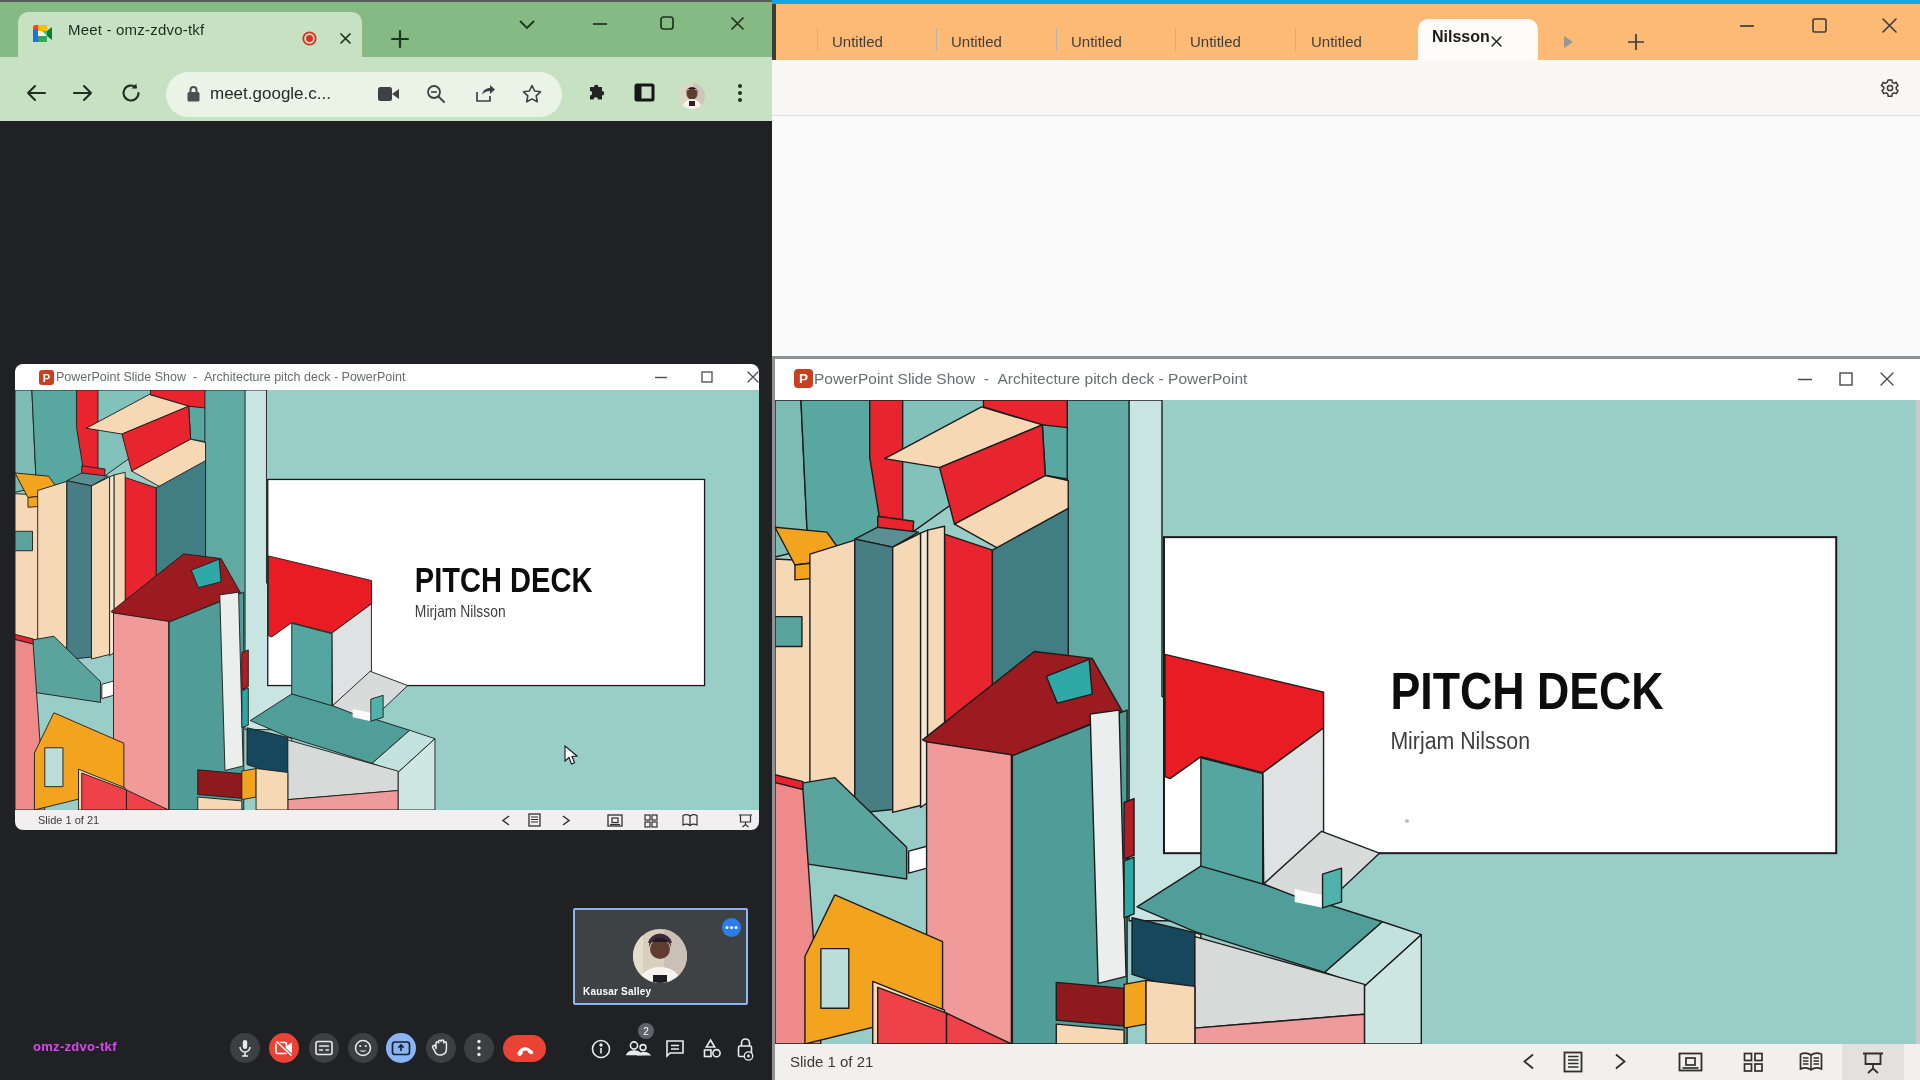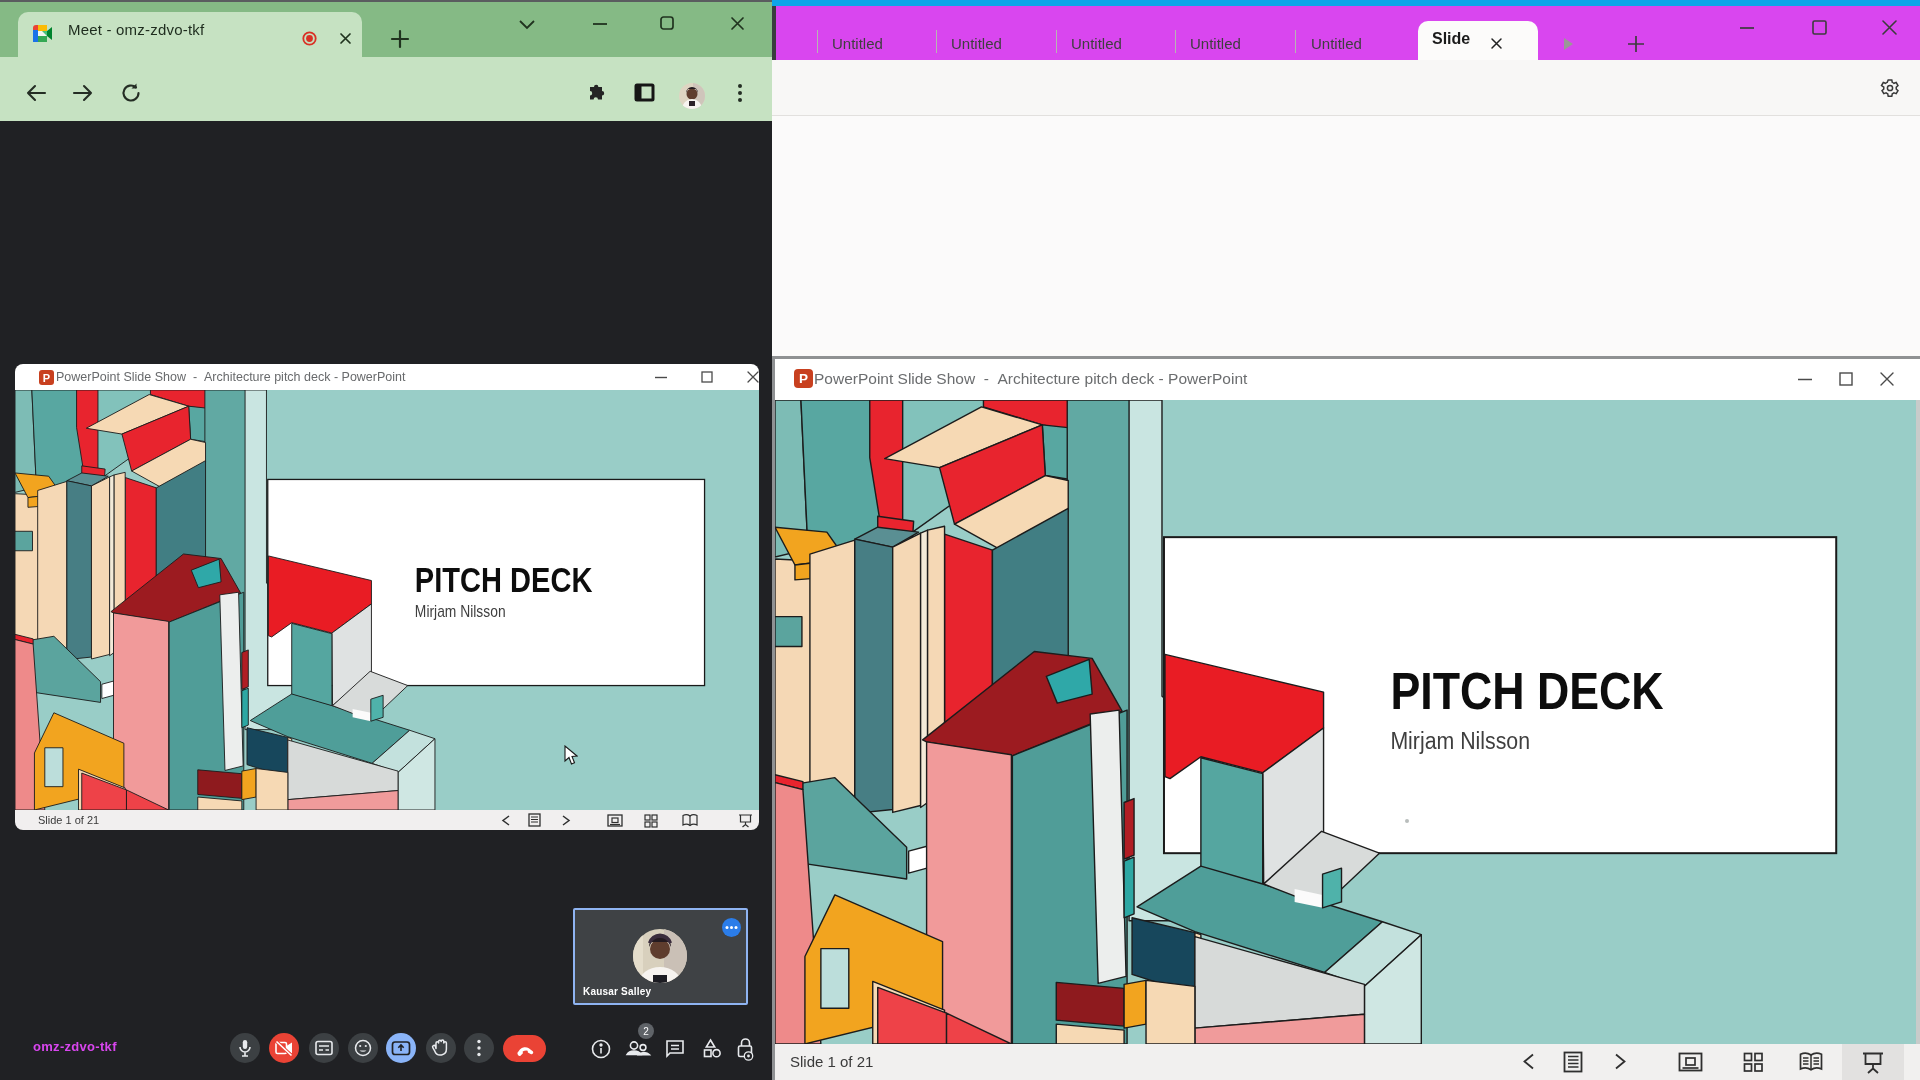--- a/index.html
+++ b/index.html
@@ -22,21 +22,21 @@
 #lppt .ttl{position:absolute;left:41px;top:6px;font-size:12.5px;color:#686a6c}
 #lppt .slide{position:absolute;left:0;top:26px;width:744px;height:420px;overflow:hidden}
 #lppt .sbar{position:absolute;left:0;top:446px;width:744px;height:20px;background:#f1efef;border-radius:0 0 8px 8px}
 #lppt .sl{position:absolute;left:23px;top:4px;font-size:11px;color:#3a3a3a}
 
 #self{position:absolute;left:573px;top:908px;width:175px;height:97px;background:#3f4245;border:2.5px solid #8fb4f2;border-radius:2px}
 #self .nm{position:absolute;left:8px;bottom:6px;font-size:10px;font-weight:bold;color:#fff;letter-spacing:.2px}
 #meetcode{position:absolute;left:33px;top:1039px;font-size:13px;font-weight:bold;color:#d946ef;letter-spacing:.3px}
 
 #rw{position:absolute;left:772px;top:0;width:1148px;height:1080px;background:#fbfafa}
-#rtabs{position:absolute;left:0;top:0;width:1148px;height:60px;background:#d946ef;border-top:6px solid #0ea5e9;box-sizing:border-box}
+#rtabs{position:absolute;left:0;top:0;width:1148px;height:60px;background:#fdba74;border-top:4px solid #0ea5e9;box-sizing:border-box}
 #rtabs .lbl{position:absolute;top:29px;font-size:15px;color:#3e3e3e}
 #rtabs .sep{position:absolute;top:24px;width:1px;height:23px;background:#b7b5b2}
 #ratab{position:absolute;left:646px;top:15px;width:120px;height:45px;background:#fcfbfa;border-radius:10px 10px 0 0}
 #ratab .t{position:absolute;left:14px;top:9px;font-size:16px;font-weight:bold;color:#1b1b1b}
 #rtoolbar{position:absolute;left:0;top:60px;width:1148px;height:56px;background:#f8f7f6;border-bottom:1px solid #e2e0de}
 
 #rppt{position:absolute;left:0px;top:356px;width:1148px;height:724px}
 #rppt .brd{position:absolute;left:0;top:0;width:1148px;height:3px;background:#8f9193}
 #rppt .brdl{position:absolute;left:0;top:0;width:3px;height:724px;background:#8f9193}
 #rppt .tbar{position:absolute;left:3px;top:3px;width:1145px;height:41px;background:#fff}
@@ -173,20 +173,43 @@
   <svg class="ic" style="left:25px;top:26px" width="22" height="20" viewBox="0 0 22 20">
           <path d="M20 10 H3 M10 3 L3 10 L10 17" fill="none" stroke="#242d24" stroke-width="2.1" stroke-linecap="round" stroke-linejoin="round"></path>
         </svg>
   <svg class="ic" style="left:72px;top:26px" width="22" height="20" viewBox="0 0 22 20">
           <path d="M2 10 H19 M12 3 L19 10 L12 17" fill="none" stroke="#242d24" stroke-width="2.1" stroke-linecap="round" stroke-linejoin="round"></path>
         </svg>
   <svg class="ic" style="left:120px;top:25px" width="22" height="22" viewBox="0 0 22 22">
           <path d="M18.5 11 A7.5 7.5 0 1 1 16 5.4" fill="none" stroke="#242d24" stroke-width="2.1" stroke-linecap="round"></path>
           <path d="M16.5 1.5 L16.5 6.5 L11.5 6.5" fill="#242d24" stroke="none"></path>
         </svg>
+  <div id="lpill">
+    <svg class="ic" style="left:20px;top:13px" width="15" height="18" viewBox="0 0 15 18">
+            <rect x="1.5" y="7" width="12" height="9.5" rx="1.5" fill="#4c4f52"></rect>
+            <path d="M4.5 7 V5 a3 3 0 0 1 6 0 V7" fill="none" stroke="#4c4f52" stroke-width="2"></path>
+          </svg>
+    <div class="url">meet.google.c...</div>
+    <svg class="ic" style="left:212px;top:14px" width="22" height="16" viewBox="0 0 22 16">
+            <rect x="0" y="1" width="14" height="14" rx="2.5" fill="#3e4144"></rect>
+            <path d="M14 8 L21 3 V13 Z" fill="#3e4144"></path>
+          </svg>
+    <svg class="ic" style="left:260px;top:12px" width="20" height="20" viewBox="0 0 20 20">
+            <circle cx="8" cy="8" r="6" fill="none" stroke="#3e4144" stroke-width="1.8"></circle>
+            <path d="M12.5 12.5 L18 18" stroke="#3e4144" stroke-width="1.8" stroke-linecap="round"></path>
+            <path d="M5 8 H11" stroke="#3e4144" stroke-width="1.6"></path>
+          </svg>
+    <svg class="ic" style="left:308px;top:12px" width="21" height="20" viewBox="0 0 21 20">
+            <path d="M3 8 V17 H16 V12" fill="none" stroke="#3e4144" stroke-width="1.7" stroke-linejoin="round"></path>
+            <path d="M8 11 C9 6 12 4 16 4 L16 1 L21 5.5 L16 10 L16 7 C13 7 10 8 8 11 Z" fill="#3e4144"></path>
+          </svg>
+    <svg class="ic" style="left:356px;top:12px" width="20" height="20" viewBox="0 0 20 20">
+            <path d="M10 1.5 L12.6 7 L18.5 7.8 L14.2 11.9 L15.3 17.8 L10 14.9 L4.7 17.8 L5.8 11.9 L1.5 7.8 L7.4 7 Z" fill="none" stroke="#3e4144" stroke-width="1.6" stroke-linejoin="round"></path>
+          </svg>
+  </div>
   <svg class="ic" style="left:584px;top:26px" width="21" height="21" viewBox="0 0 21 21">
           <path d="M9 2 a2.2 2.2 0 0 1 4.4 0 h3.6 v4 a2.2 2.2 0 0 1 0 4.4 v4 h-4 a2.2 2.2 0 0 0 -4.4 0 h-3.6 v-4 a2.2 2.2 0 0 0 0,-4.4 v-4 Z" fill="#242424" transform="translate(1,2)"></path>
         </svg>
   <svg class="ic" style="left:634px;top:26px" width="21" height="19" viewBox="0 0 21 19">
           <rect x="0.5" y="0.5" width="20" height="18" rx="2.5" fill="#161616"></rect>
           <rect x="7.5" y="3.5" width="10" height="12" fill="#c6e2c2"></rect>
         </svg>
   <svg class="ic" style="left:679px;top:26px" width="26" height="26" viewBox="0 0 26 26">
     <defs>
             <clipPath id="avc">
@@ -375,21 +398,21 @@
   <div class="lbl" style="left:60px">Untitled</div>
   <div class="sep" style="left:164px"></div>
   <div class="lbl" style="left:179px">Untitled</div>
   <div class="sep" style="left:284px"></div>
   <div class="lbl" style="left:299px">Untitled</div>
   <div class="sep" style="left:403px"></div>
   <div class="lbl" style="left:418px">Untitled</div>
   <div class="sep" style="left:523px"></div>
   <div class="lbl" style="left:539px">Untitled</div>
   <div id="ratab">
-    <div class="t">Slide</div>
+    <div class="t">Nilsson</div>
     <svg class="ic" style="left:72px;top:16px" width="13" height="13" viewBox="0 0 13 13">
             <path d="M2 2 L11 11 M11 2 L2 11" stroke="#222" stroke-width="1.5" stroke-linecap="round"></path>
           </svg>
   </div>
   <svg class="ic" style="left:790px;top:31px" width="12" height="14" viewBox="0 0 12 14">
           <path d="M2 1 L11 7 L2 13 Z" fill="#9a9896"></path>
         </svg>
   <svg class="ic" style="left:855px;top:29px" width="18" height="18" viewBox="0 0 18 18">
           <path d="M9 1 V17 M1 9 H17" stroke="#3c3c3c" stroke-width="1.7"></path>
         </svg>

